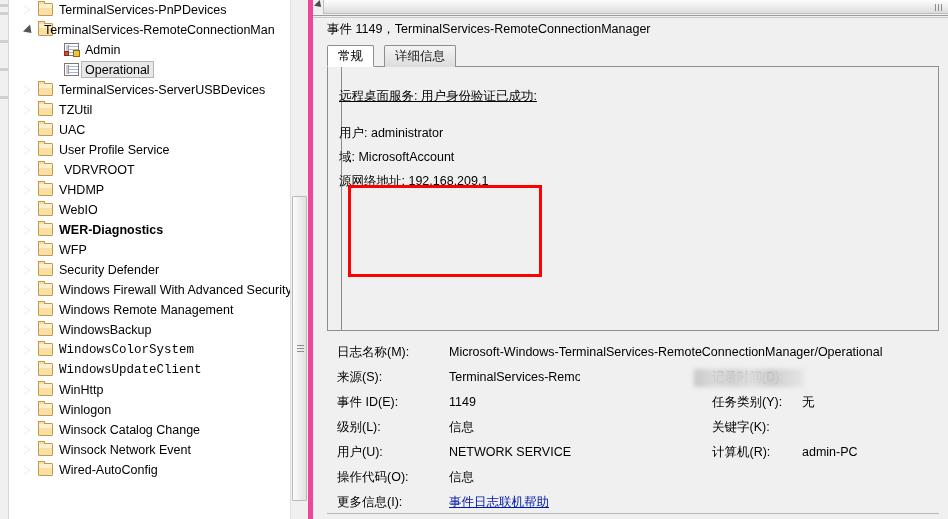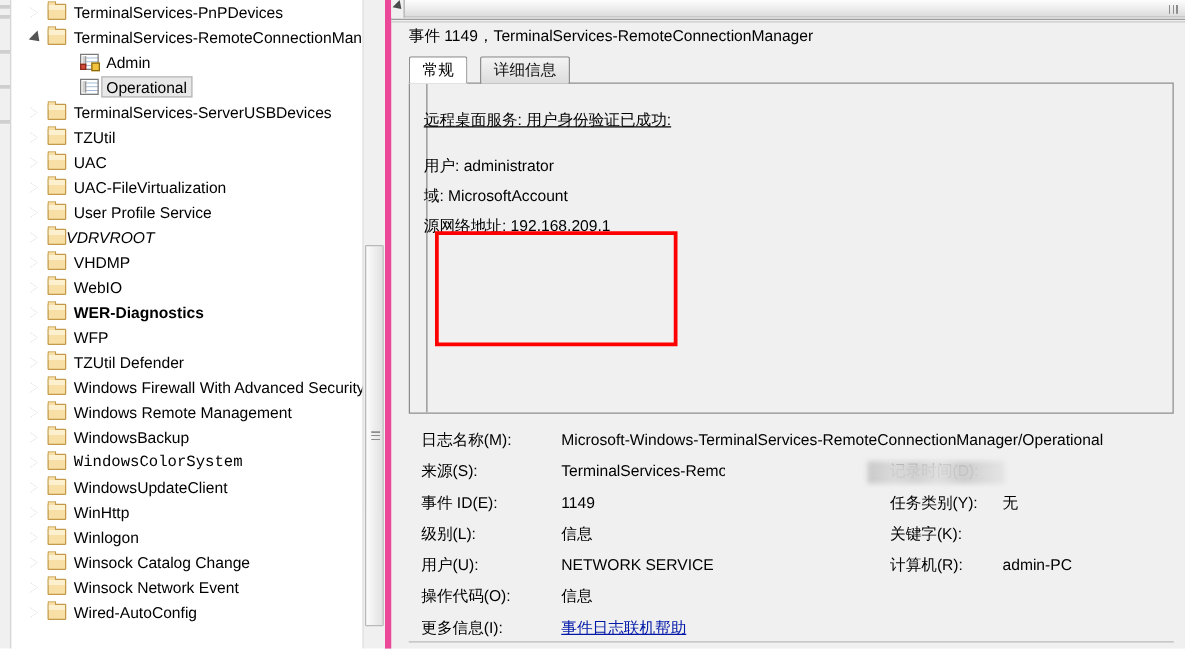--- a/index.html
+++ b/index.html
@@ -234,21 +234,21 @@
 
     <div id="tree-list">
         <div class="node" style="top: 0px;">
           <span class="twisty closed" style="left: 16px;"></span>
           <span class="ico folder" style="left: 30px;"></span>
           <span class="label" style="left: 51px;">TerminalServices-PnPDevices</span>
         </div>
         <div class="node" style="top: 0px;">
           <span class="twisty open" style="left: 16px;"></span>
           <span class="ico folder" style="left: 30px;"></span>
-          <span class="label" style="left: 51px;">TerminalServices-RemoteConnectionMan</span>
+          <span class="label" style="left: 36px;">TerminalServices-RemoteConnectionMan</span>
         </div>
         <div class="node" style="top: 0px; text-decoration: underline;">
           <span class="ico log" style="left: 56px;">
             <span class="bar"></span>
             <span class="lock"></span>
             <span class="dot"></span>
           </span>
           <span class="label" style="left: 77px;">Admin</span>
         </div>
         <div class="node selected" style="top: 0px;">
@@ -268,31 +268,26 @@
           <span class="label" style="left: 51px;">TZUtil</span>
         </div>
         <div class="node" style="top: 0px;">
           <span class="twisty closed" style="left: 16px;"></span>
           <span class="ico folder" style="left: 30px;"></span>
           <span class="label" style="left: 51px;">UAC</span>
         </div>
         <div class="node" style="top: 0px;">
           <span class="twisty closed" style="left: 16px;"></span>
           <span class="ico folder" style="left: 30px;"></span>
-          <span class="label" style="left: 51px;">UAC-FileVirtualization</span>
-        </div>
-        <div class="node" style="top: 0px;">
-          <span class="twisty closed" style="left: 16px;"></span>
-          <span class="ico folder" style="left: 30px;"></span>
           <span class="label" style="left: 51px;">User Profile Service</span>
         </div>
         <div class="node" style="top: 0px;">
           <span class="twisty closed" style="left: 16px;"></span>
           <span class="ico folder" style="left: 30px;"></span>
-          <span class="label" style="left: 45px; font-style: italic;">VDRVROOT</span>
+          <span class="label" style="left: 56px;">VDRVROOT</span>
         </div>
         <div class="node" style="top: 0px;">
           <span class="twisty closed" style="left: 16px;"></span>
           <span class="ico folder" style="left: 30px;"></span>
           <span class="label" style="left: 51px;">VHDMP</span>
         </div>
         <div class="node" style="top: 0px;">
           <span class="twisty closed" style="left: 16px;"></span>
           <span class="ico folder" style="left: 30px;"></span>
           <span class="label" style="left: 51px;">WebIO</span>
@@ -303,21 +298,21 @@
           <span class="label" style="left: 51px;">WER-Diagnostics</span>
         </div>
         <div class="node" style="top: 0px;">
           <span class="twisty closed" style="left: 16px;"></span>
           <span class="ico folder" style="left: 30px;"></span>
           <span class="label" style="left: 51px;">WFP</span>
         </div>
         <div class="node" style="top: 0px;">
           <span class="twisty closed" style="left: 16px;"></span>
           <span class="ico folder" style="left: 30px;"></span>
-          <span class="label" style="left: 51px;">TZUtil Defender</span>
+          <span class="label" style="left: 51px;">Security Defender</span>
         </div>
         <div class="node" style="top: 0px;">
           <span class="twisty closed" style="left: 16px;"></span>
           <span class="ico folder" style="left: 30px;"></span>
           <span class="label" style="left: 51px;">Windows Firewall With Advanced Security</span>
         </div>
         <div class="node" style="top: 0px;">
           <span class="twisty closed" style="left: 16px;"></span>
           <span class="ico folder" style="left: 30px;"></span>
           <span class="label" style="left: 51px;">Windows Remote Management</span>
@@ -328,21 +323,21 @@
           <span class="label" style="left: 51px;">WindowsBackup</span>
         </div>
         <div class="node" style="top: 0px; font-family: Liberation Mono, monospace;">
           <span class="twisty closed" style="left: 16px;"></span>
           <span class="ico folder" style="left: 30px;"></span>
           <span class="label" style="left: 51px;">WindowsColorSystem</span>
         </div>
         <div class="node" style="top: 0px;">
           <span class="twisty closed" style="left: 16px;"></span>
           <span class="ico folder" style="left: 30px;"></span>
-          <span class="label" style="left: 51px;">WindowsUpdateClient</span>
+          <span class="label" style="left: 51px; font-family: Liberation Mono, monospace;">WindowsUpdateClient</span>
         </div>
         <div class="node" style="top: 0px;">
           <span class="twisty closed" style="left: 16px;"></span>
           <span class="ico folder" style="left: 30px;"></span>
           <span class="label" style="left: 51px;">WinHttp</span>
         </div>
         <div class="node" style="top: 0px;">
           <span class="twisty closed" style="left: 16px;"></span>
           <span class="ico folder" style="left: 30px;"></span>
           <span class="label" style="left: 51px;">Winlogon</span>

